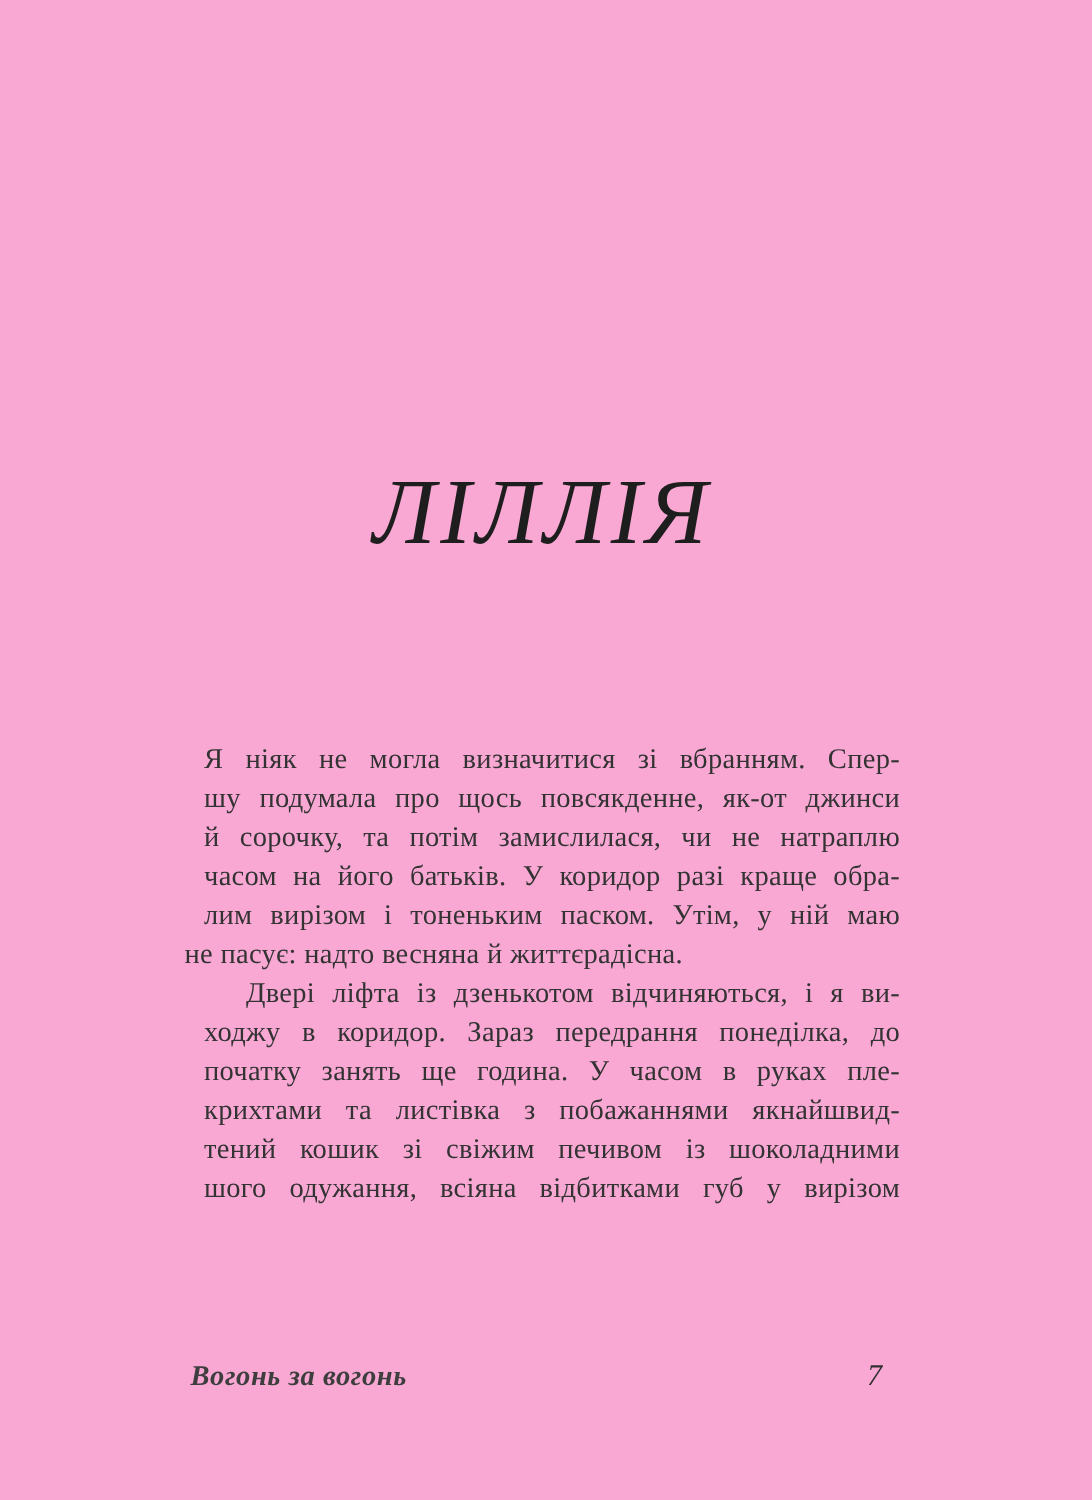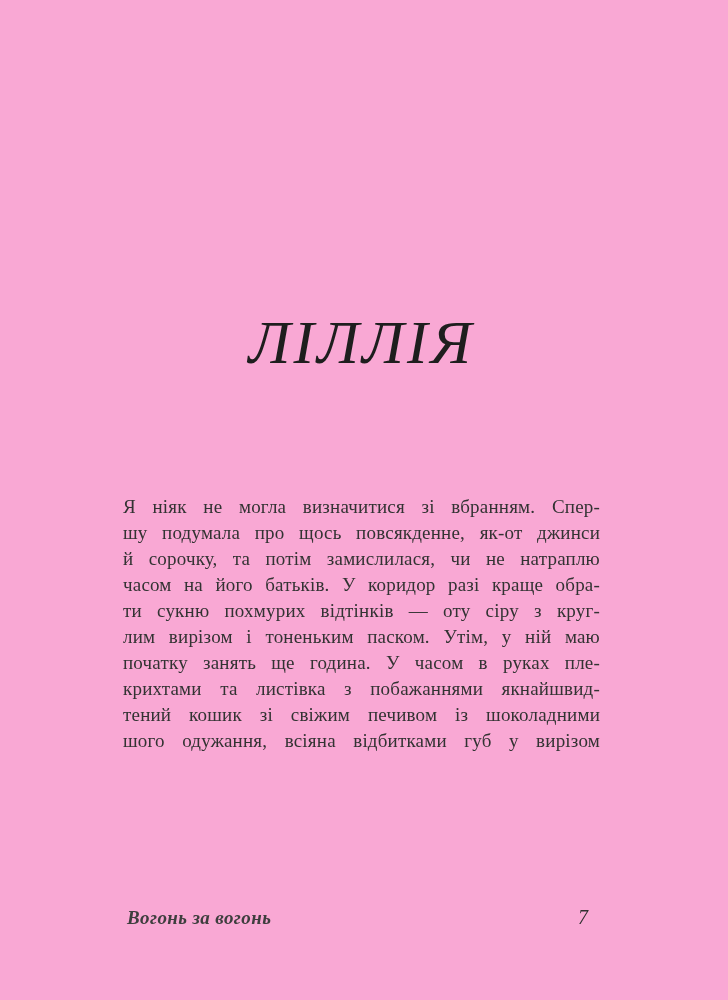--- a/index.html
+++ b/index.html
@@ -36,20 +36,21 @@
   .line {
     font-size:19px;
     line-height:26px;
     color:#333333;
     letter-spacing:0.2px;
     white-space:normal;
   }
   .line.just {
     text-align:justify;
     text-align-last:justify;
+    margin-left:13px;
   }
   .line.indent {
     text-indent:28px;
   }
   .footer {
     position:absolute;
     left:123px;
     top:906px;
     width:477px;
     display:flex;
@@ -75,22 +76,24 @@
 <body>
 
 <div class="page">
   <h1 class="chapter-title">ЛІЛЛІЯ</h1>
 
   <div class="text-block" id="text-block">
       <div class="line just">Я ніяк не могла визначитися зі вбранням. Спер-</div>
       <div class="line just">шу подумала про щось повсякденне, як-от джинси</div>
       <div class="line just">й сорочку, та потім замислилася, чи не натраплю</div>
       <div class="line just">часом на його батьків. У коридор разі краще обра-</div>
-      <div class="line just">ти сукню похмурих відтінків — оту сіру з круг-</div>
       <div class="line just">лим вирізом і тоненьким паском. Утім, у ній маю</div>
+      <div class="line">не пасує: надто весняна й життєрадісна.</div>
+      <div class="line just indent">Двері ліфта із дзенькотом відчиняються, і я ви-</div>
+      <div class="line just">ходжу в коридор. Зараз передрання понеділка, до</div>
       <div class="line just">початку занять ще година. У часом в руках пле-</div>
       <div class="line just">крихтами та листівка з побажаннями якнайшвид-</div>
       <div class="line just">тений кошик зі свіжим печивом із шоколадними</div>
       <div class="line just">шого одужання, всіяна відбитками губ у вирізом</div>
     </div>
 
   <div class="footer">
     <span class="running-title">Вогонь за вогонь</span>
     <span class="page-number">7</span>
   </div>

